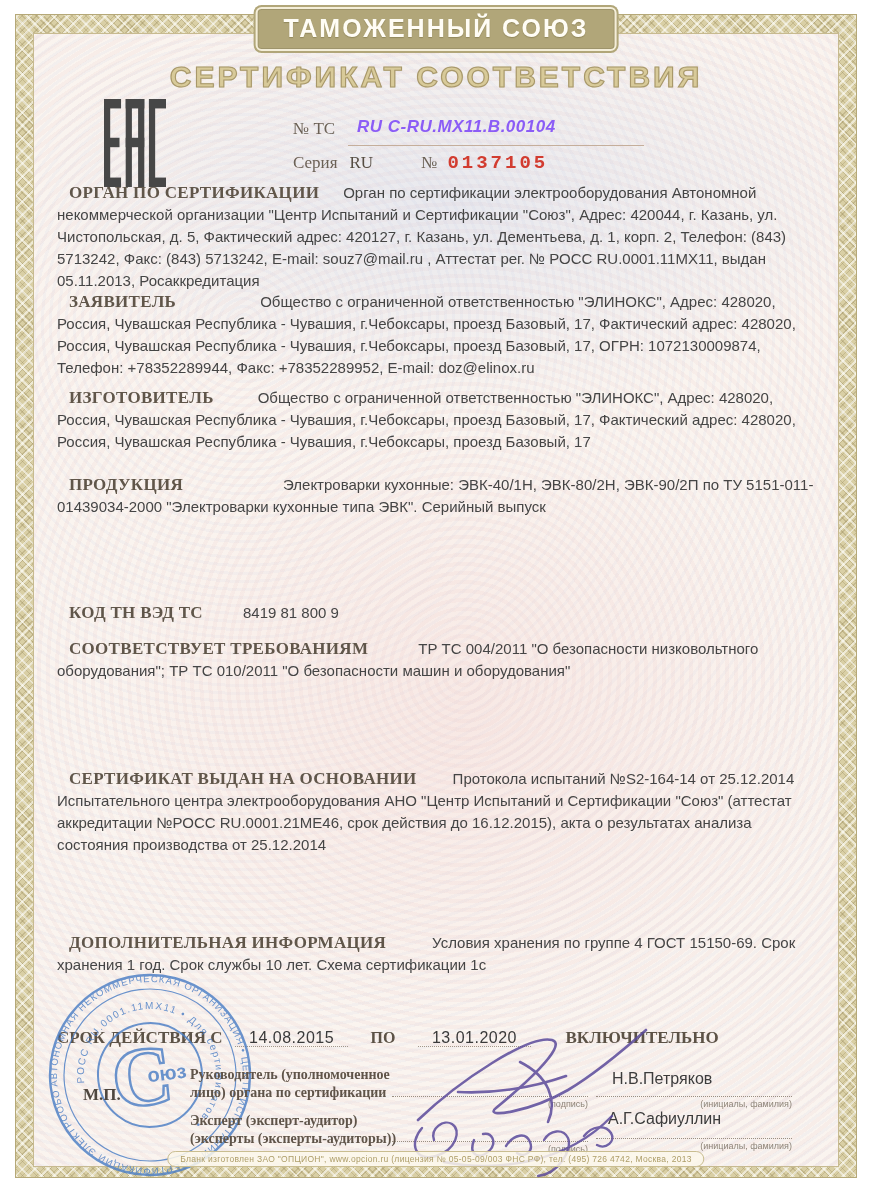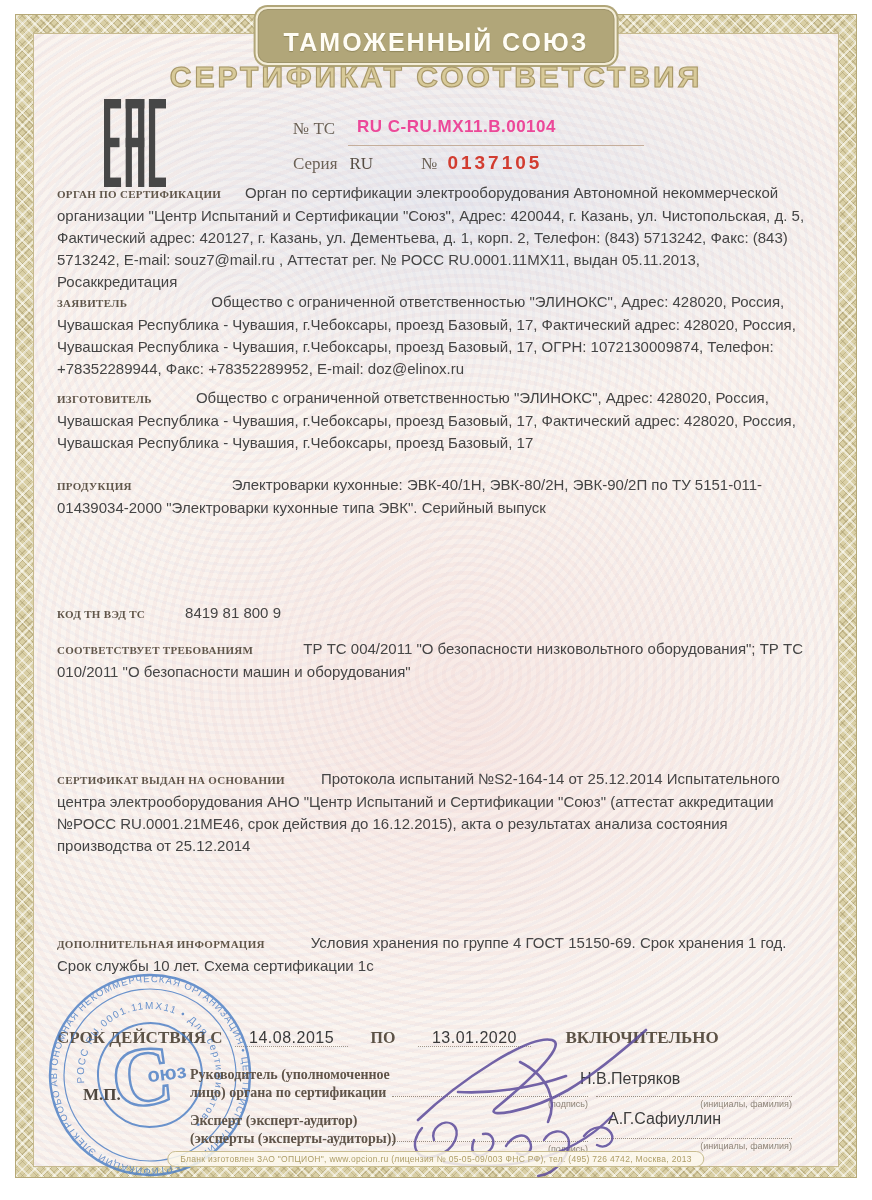--- a/index.html
+++ b/index.html
@@ -26,50 +26,50 @@
       radial-gradient(ellipse 520px 420px at 430px 690px, rgba(242,205,203,.30), transparent 72%),
       repeating-radial-gradient(circle at 430px 640px, rgba(226,176,176,.10) 0 4px, transparent 4px 9px),
       repeating-radial-gradient(circle at 210px 290px, rgba(176,190,226,.09) 0 3px, transparent 3px 8px);
     border:1px solid #c7ba90;
   }
 
   .badge {
     position:absolute; top:7px; left:50%; transform:translateX(-50%);
     background:#b1a679; color:#fffdf5;
     font-weight:bold; font-size:25px; letter-spacing:2px;
-    padding:19px 26px 6px; border-radius:12px;
+    padding:5px 26px 6px; border-radius:6px;
     border:2px solid #f4eed9;
     box-shadow:0 0 0 2px #b1a679, inset 0 0 0 1px #9e946b;
     text-shadow:0 1px 1px rgba(90,80,40,.35);
     white-space:nowrap;
   }
 
   .eac { position:absolute; left:104px; top:99px; }
 
   .title {
     position:absolute; top:60px; width:100%; text-align:center;
     font-weight:700; font-size:30px; letter-spacing:3px;
     color:#d8ca99; -webkit-text-stroke:1.1px #a8986a;
     text-shadow:0 0 1px #a8986a;
     white-space:nowrap;
   }
 
   .row-tc { position:absolute; top:119px; left:293px; font-size:17px; }
   .row-tc .no-lbl { font-family:"Liberation Serif", serif; color:#6b6156; }
-  .row-tc .no-val { position:absolute; left:64px; top:-2px; color:#ec4899; letter-spacing:.5px; font-weight:bold; white-space:nowrap; }
+  .row-tc .no-val { position:absolute; left:64px; top:-2px; color:#8b5cf6; letter-spacing:.5px; font-weight:bold; white-space:nowrap;font-style:italic; }
   .tc-underline { position:absolute; top:145px; left:348px; width:296px; height:1px; background:#c5ae9b; }
 
   .row-series { position:absolute; top:152px; left:293px; font-size:17px; }
   .row-series .s-lbl { font-family:"Liberation Serif", serif; color:#6b6156; margin-right:12px; }
   .row-series .s-reg { font-family:"Liberation Serif", serif; color:#554c42; margin-right:48px; }
   .row-series .s-no  { font-family:"Liberation Serif", serif; color:#6b6156; margin-right:10px; }
-  .row-series .s-val { font-family:Liberation Sans, sans-serif; font-weight:bold; font-size:19px; letter-spacing:3px; color:#d23c30; }
+  .row-series .s-val { font-family:Liberation Mono, monospace; font-weight:bold; font-size:19px; letter-spacing:3px; color:#d23c30; }
 
   .sec { position:absolute; left:57px; width:762px; font-size:15px; line-height:22px; color:#474747; text-align:left; }
-  .sec .lbl { font-family:"Liberation Serif", serif; font-weight:bold; font-size:11px; color:#60564a; letter-spacing:.3px; }
+  .sec .lbl { font-family:"Liberation Serif", serif; font-weight:bold; font-size:17px; color:#60564a; letter-spacing:.3px;margin-left:12px; }
   .sec .txt { color:#454545; }
   .m0 .lbl{margin-right:24px} .m1 .lbl{margin-right:84px} .m2 .lbl{margin-right:44px}
   .m3 .lbl{margin-right:100px} .m4 .lbl{margin-right:40px} .m5 .lbl{margin-right:50px}
   .m6 .lbl{margin-right:36px} .m7 .lbl{margin-right:46px}
 
   .validity { position:absolute; top:1028px; left:57px; width:762px; font-size:16px; white-space:nowrap; }
   .validity .vl { font-family:"Liberation Serif", serif; font-weight:bold; font-size:17px; color:#5c5246; }
   .validity .date { color:#3a3a3a; padding:0 14px; border-bottom:1px dotted #a3988a; margin:0 8px; letter-spacing:.5px; }
   .validity .po { font-family:"Liberation Serif", serif; font-weight:bold; color:#5c5246; margin:0 10px;text-align:center; }
   .validity .incl { font-family:"Liberation Serif", serif; font-weight:bold; font-size:17px; color:#5c5246; margin-left:22px;margin-top:28px; }
@@ -182,21 +182,21 @@
   </svg>
 
   <div class="mp">М.П.</div>
 
   <div class="sig-label" style="top:1066px">
     <div>Руководитель (уполномоченное</div>
     <div>лицо) органа по сертификации</div>
   </div>
   <div class="sig-line" style="left:392px; top:1096px; width:196px"></div>
   <div class="sig-cap" style="left:392px; top:1099px; width:196px">(подпись)</div>
-  <div class="sig-name" style="left:580px; top:1070px">Н.В.Петряков</div>
+  <div class="sig-name" style="left:612px; top:1070px">Н.В.Петряков</div>
   <div class="sig-line" style="left:596px; top:1096px; width:196px"></div>
   <div class="sig-cap" style="left:596px; top:1099px; width:196px">(инициалы, фамилия)</div>
 
   <div class="sig-label" style="top:1112px; width:230px">
     <div>Эксперт (эксперт-аудитор)</div>
     <div>(эксперты (эксперты-аудиторы))</div>
   </div>
   <div class="sig-line" style="left:392px; top:1141px; width:196px"></div>
   <div class="sig-cap" style="left:392px; top:1144px; width:196px">(подпись)</div>
   <div class="sig-name" style="left:608px; top:1110px">А.Г.Сафиуллин</div>

